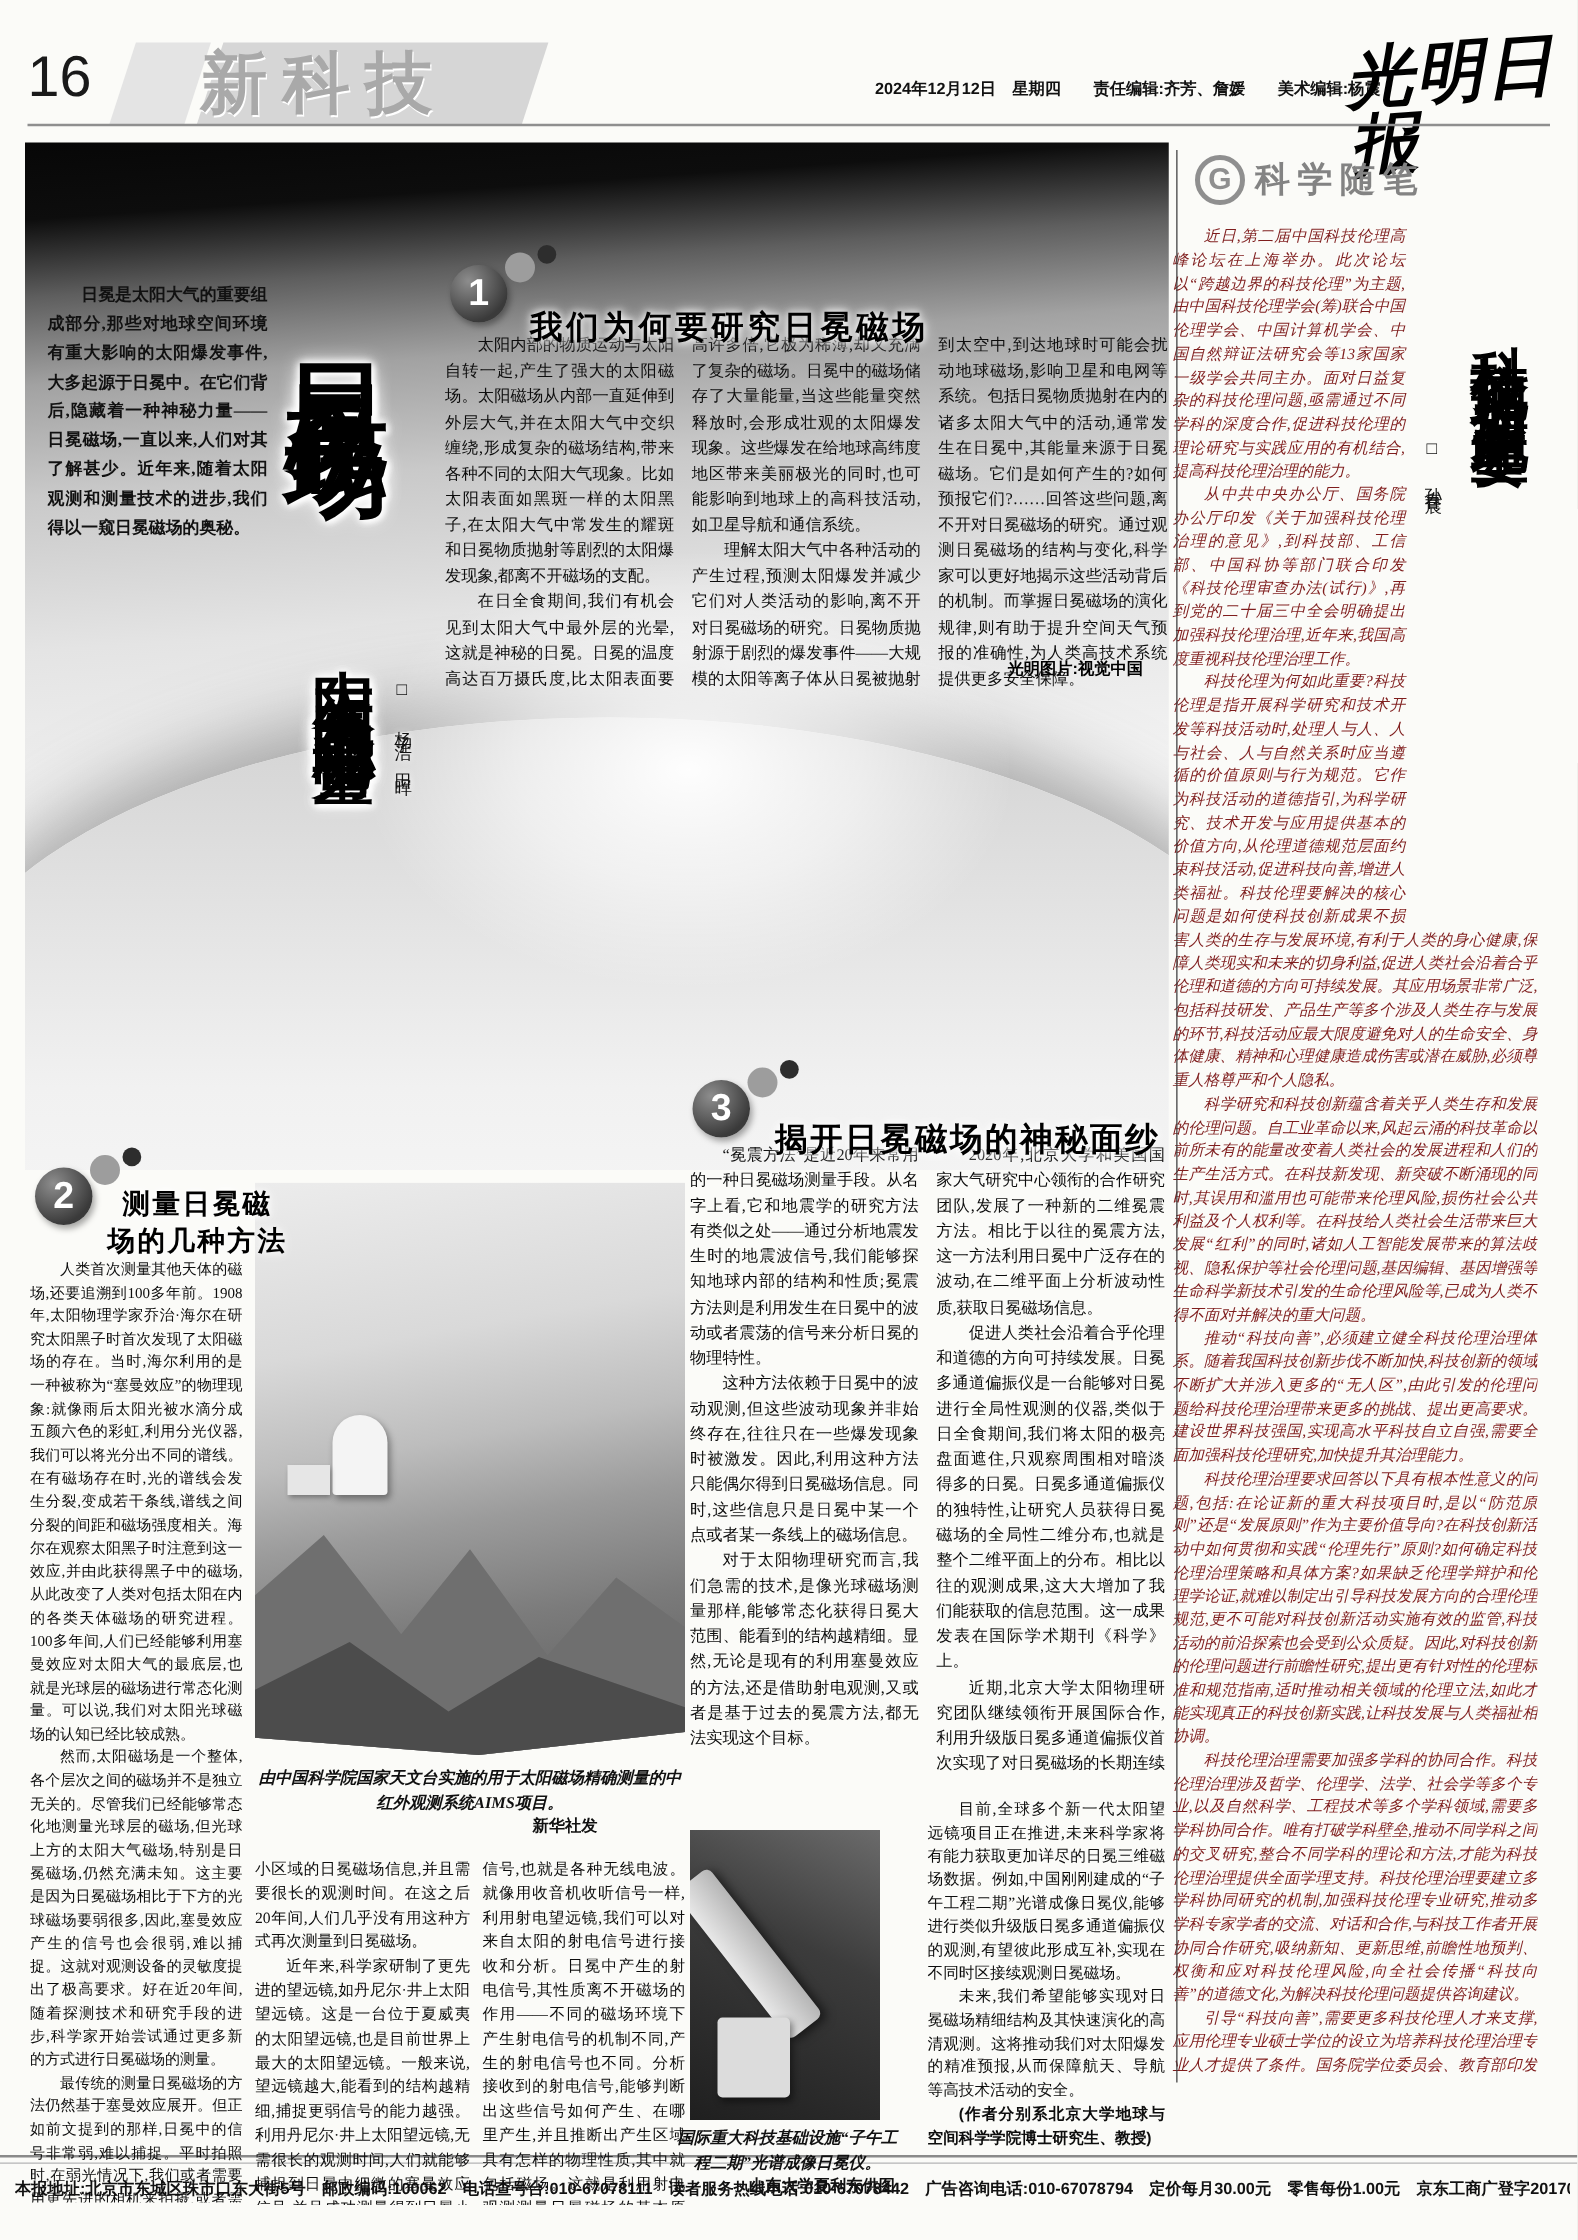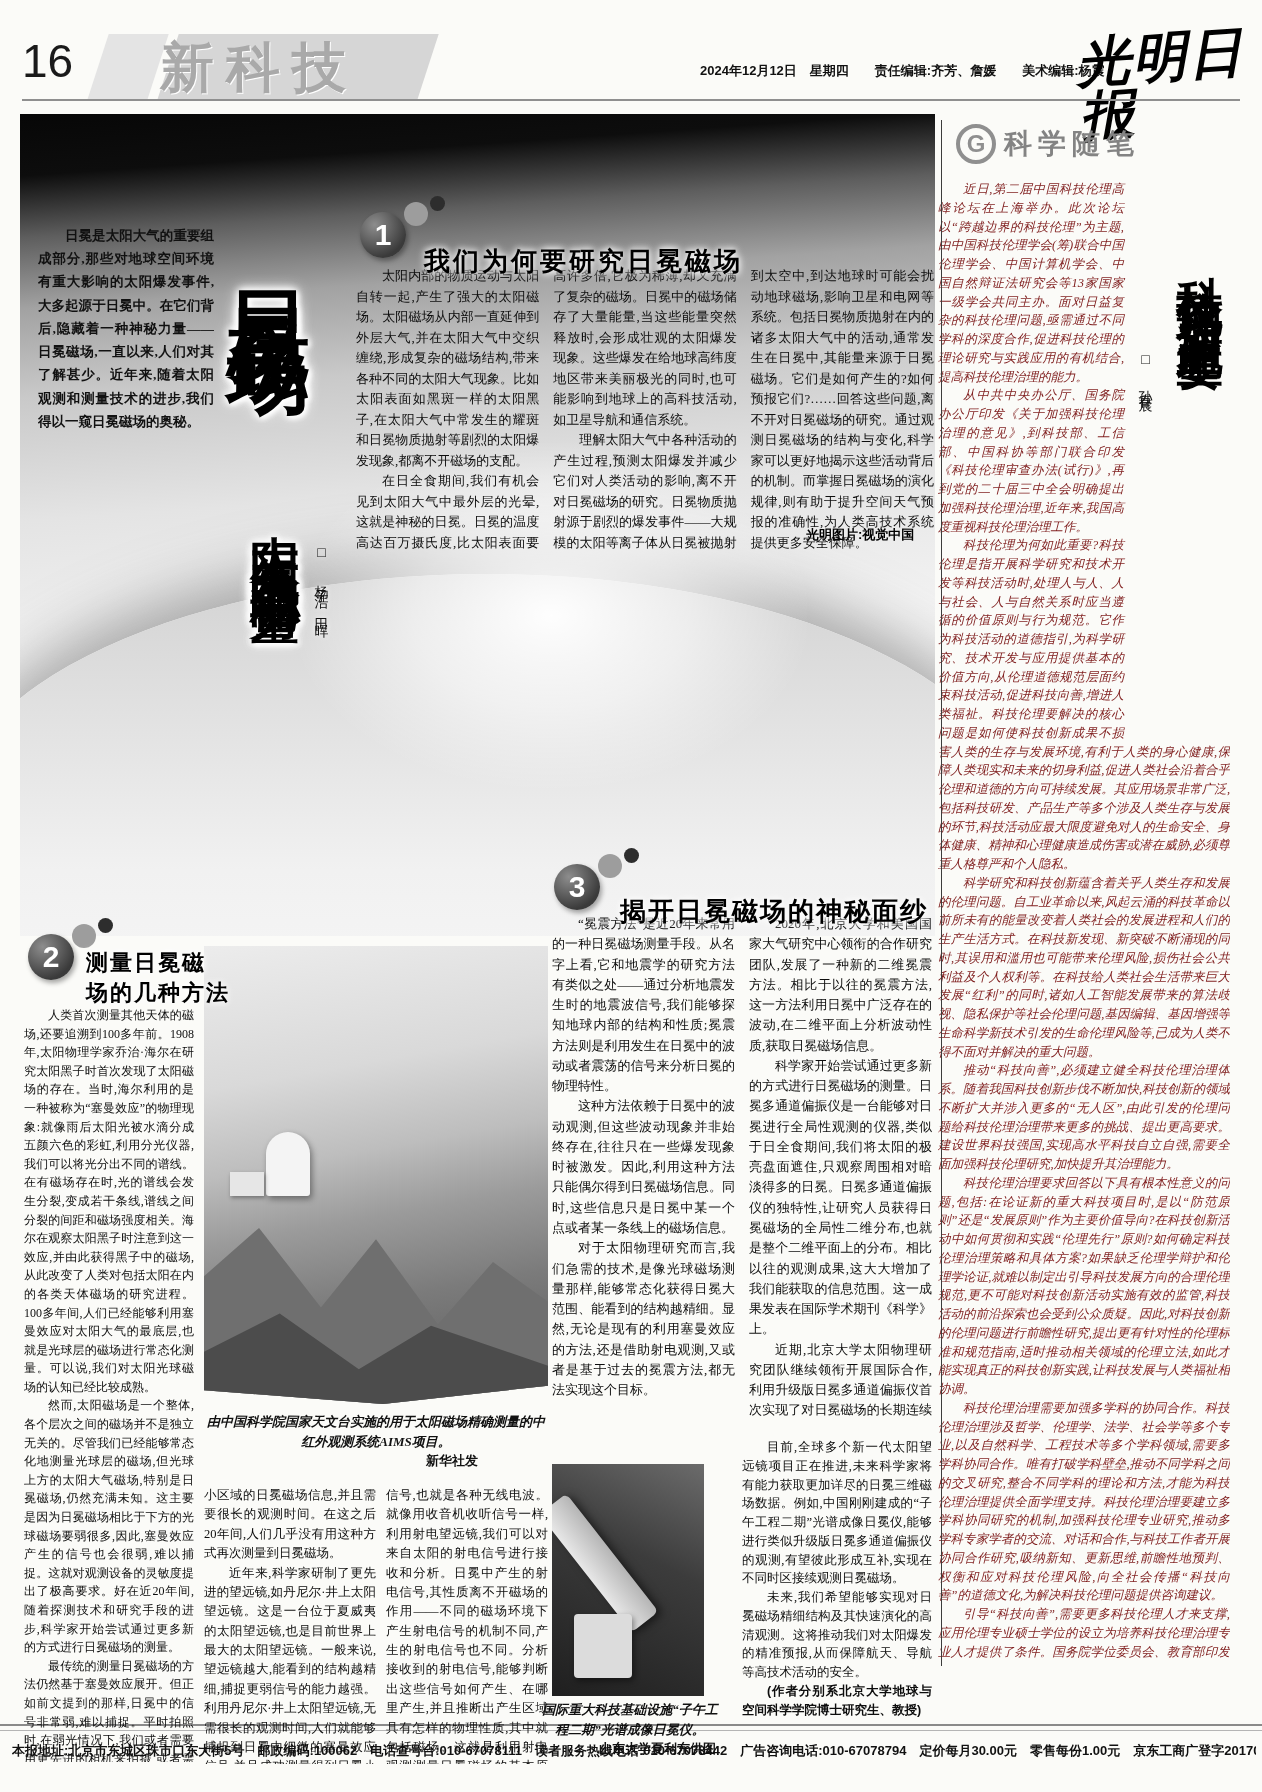--- a/index.html
+++ b/index.html
@@ -53,21 +53,21 @@
   #s1-badge{left:360px;top:212px;}
   #s1-dot1{left:404px;top:202px;}
   #s1-dot2{left:430px;top:196px;}
   #s1-heading{left:424px;top:222px;font-size:26px;letter-spacing:3px;}
   #s1-text{left:356px;top:266px;width:578px;height:404px;column-count:3;column-gap:14px;
            font:13px/1.58 "Liberation Serif",serif;}
   
   #s2-badge{left:28px;top:934px;}
   #s2-dot1{left:72px;top:924px;}
   #s2-dot2{left:98px;top:918px;}
-  #s2-heading{left:86px;top:930px;font-size:22px;line-height:1.35;letter-spacing:2px;}
+  #s2-heading{left:86px;top:930px;font-size:22px;line-height:1.35;letter-spacing:2px;text-align:center;}
   #s2-col1{left:24px;top:1006px;width:170px;height:756px;font:12px/1.55 "Liberation Serif",serif;}
   #s2-col2{left:204px;top:1486px;width:172px;height:278px;font:12.5px/1.55 "Liberation Serif",serif;}
   #s2-col3{left:386px;top:1486px;width:162px;height:278px;font:12.5px/1.55 "Liberation Serif",serif;}
   
   .photo{position:absolute;z-index:2;overflow:hidden;}
   #aims-photo{left:204px;top:946px;width:344px;height:458px;
         background:linear-gradient(170deg,#ececec 0%,#d9d9d9 28%,#bdbdbd 45%,#9b9b9b 58%,#7b7b7b 74%,#585858 100%);
         clip-path:polygon(0 0,100% 0,100% 96%,52% 100%,0 97%);}
   #aims-mountain{left:0;bottom:0;width:100%;height:62%;background:#6f6f6f;
         clip-path:polygon(0 100%,0 55%,16% 38%,34% 66%,50% 42%,68% 72%,84% 50%,100% 64%,100% 100%);}
@@ -186,21 +186,21 @@
 
   <span class="badge" id="s3-badge">3</span>
   <span class="bdot big" id="s3-dot1"></span>
   <span class="bdot small" id="s3-dot2"></span>
   <h2 class="sec-heading" id="s3-heading">揭开日冕磁场的神秘面纱</h2>
   <div class="coltext" id="s3-text">
     <p>“冕震方法”是近20年来常用的一种日冕磁场测量手段。从名字上看,它和地震学的研究方法有类似之处——通过分析地震发生时的地震波信号,我们能够探知地球内部的结构和性质;冕震方法则是利用发生在日冕中的波动或者震荡的信号来分析日冕的物理特性。</p>
     <p>这种方法依赖于日冕中的波动观测,但这些波动现象并非始终存在,往往只在一些爆发现象时被激发。因此,利用这种方法只能偶尔得到日冕磁场信息。同时,这些信息只是日冕中某一个点或者某一条线上的磁场信息。</p>
     <p>对于太阳物理研究而言,我们急需的技术,是像光球磁场测量那样,能够常态化获得日冕大范围、能看到的结构越精细。显然,无论是现有的利用塞曼效应的方法,还是借助射电观测,又或者是基于过去的冕震方法,都无法实现这个目标。</p>
     <p>2020年,北京大学和美国国家大气研究中心领衔的合作研究团队,发展了一种新的二维冕震方法。相比于以往的冕震方法,这一方法利用日冕中广泛存在的波动,在二维平面上分析波动性质,获取日冕磁场信息。</p>
-    <p>科学家开始尝试通过更多新的方式进行日冕磁场的测量。日冕多通道偏振仪是一台能够对日冕进行全局性观测的仪器,类似于日全食期间,我们将太阳的极亮盘面遮住,只观察周围相对暗淡得多的日冕。日冕多通道偏振仪的独特性,让研究人员获得日冕磁场的全局性二维分布,也就是整个二维平面上的分布。相比以往的观测成果,这大大增加了我们能获取的信息范围。这一成果发表在国际学术期刊《科学》上。</p>
+    <p>促进人类社会沿着合乎伦理和道德的方向可持续发展。日冕多通道偏振仪是一台能够对日冕进行全局性观测的仪器,类似于日全食期间,我们将太阳的极亮盘面遮住,只观察周围相对暗淡得多的日冕。日冕多通道偏振仪的独特性,让研究人员获得日冕磁场的全局性二维分布,也就是整个二维平面上的分布。相比以往的观测成果,这大大增加了我们能获取的信息范围。这一成果发表在国际学术期刊《科学》上。</p>
     <p>近期,北京大学太阳物理研究团队继续领衔开展国际合作,利用升级版日冕多通道偏振仪首次实现了对日冕磁场的长期连续观测。就像照相机的升级换代一样,相比于初代仪器,升级版日冕多通道偏振仪具有更高的分辨结构和捕捉更弱信号的能力。研究团队在为期8个月的持续观测中,利用二维冕震方法,绘制了114幅日冕磁场分布图,展示日冕磁场随太阳自转的动态变化。这一常态化日冕磁场测量,为揭示日冕磁场演化提供了宝贵数据。通过优化二维冕震方法,团队得以观测到更高频次的二维日冕磁场动态信息。这些数据首次为人们清晰展示了日冕磁场在几个月时间内如何持续演化,就像给日冕拍摄一部延时摄影的纪录片。这一重要成果发表在国际学术期刊《科学》上,成为日冕磁场研究的又一重要突破。</p>
   </div>
 
   <div class="photo" id="scope-photo">
     <div class="abs" id="scope-tube"></div>
     <div class="abs" id="scope-base"></div>
   </div>
   <div class="caption" id="scope-caption">
     <span>国际重大科技基础设施“子午工程二期”光谱成像日冕仪。</span>
     <span class="credit">山东大学夏利东供图</span>

